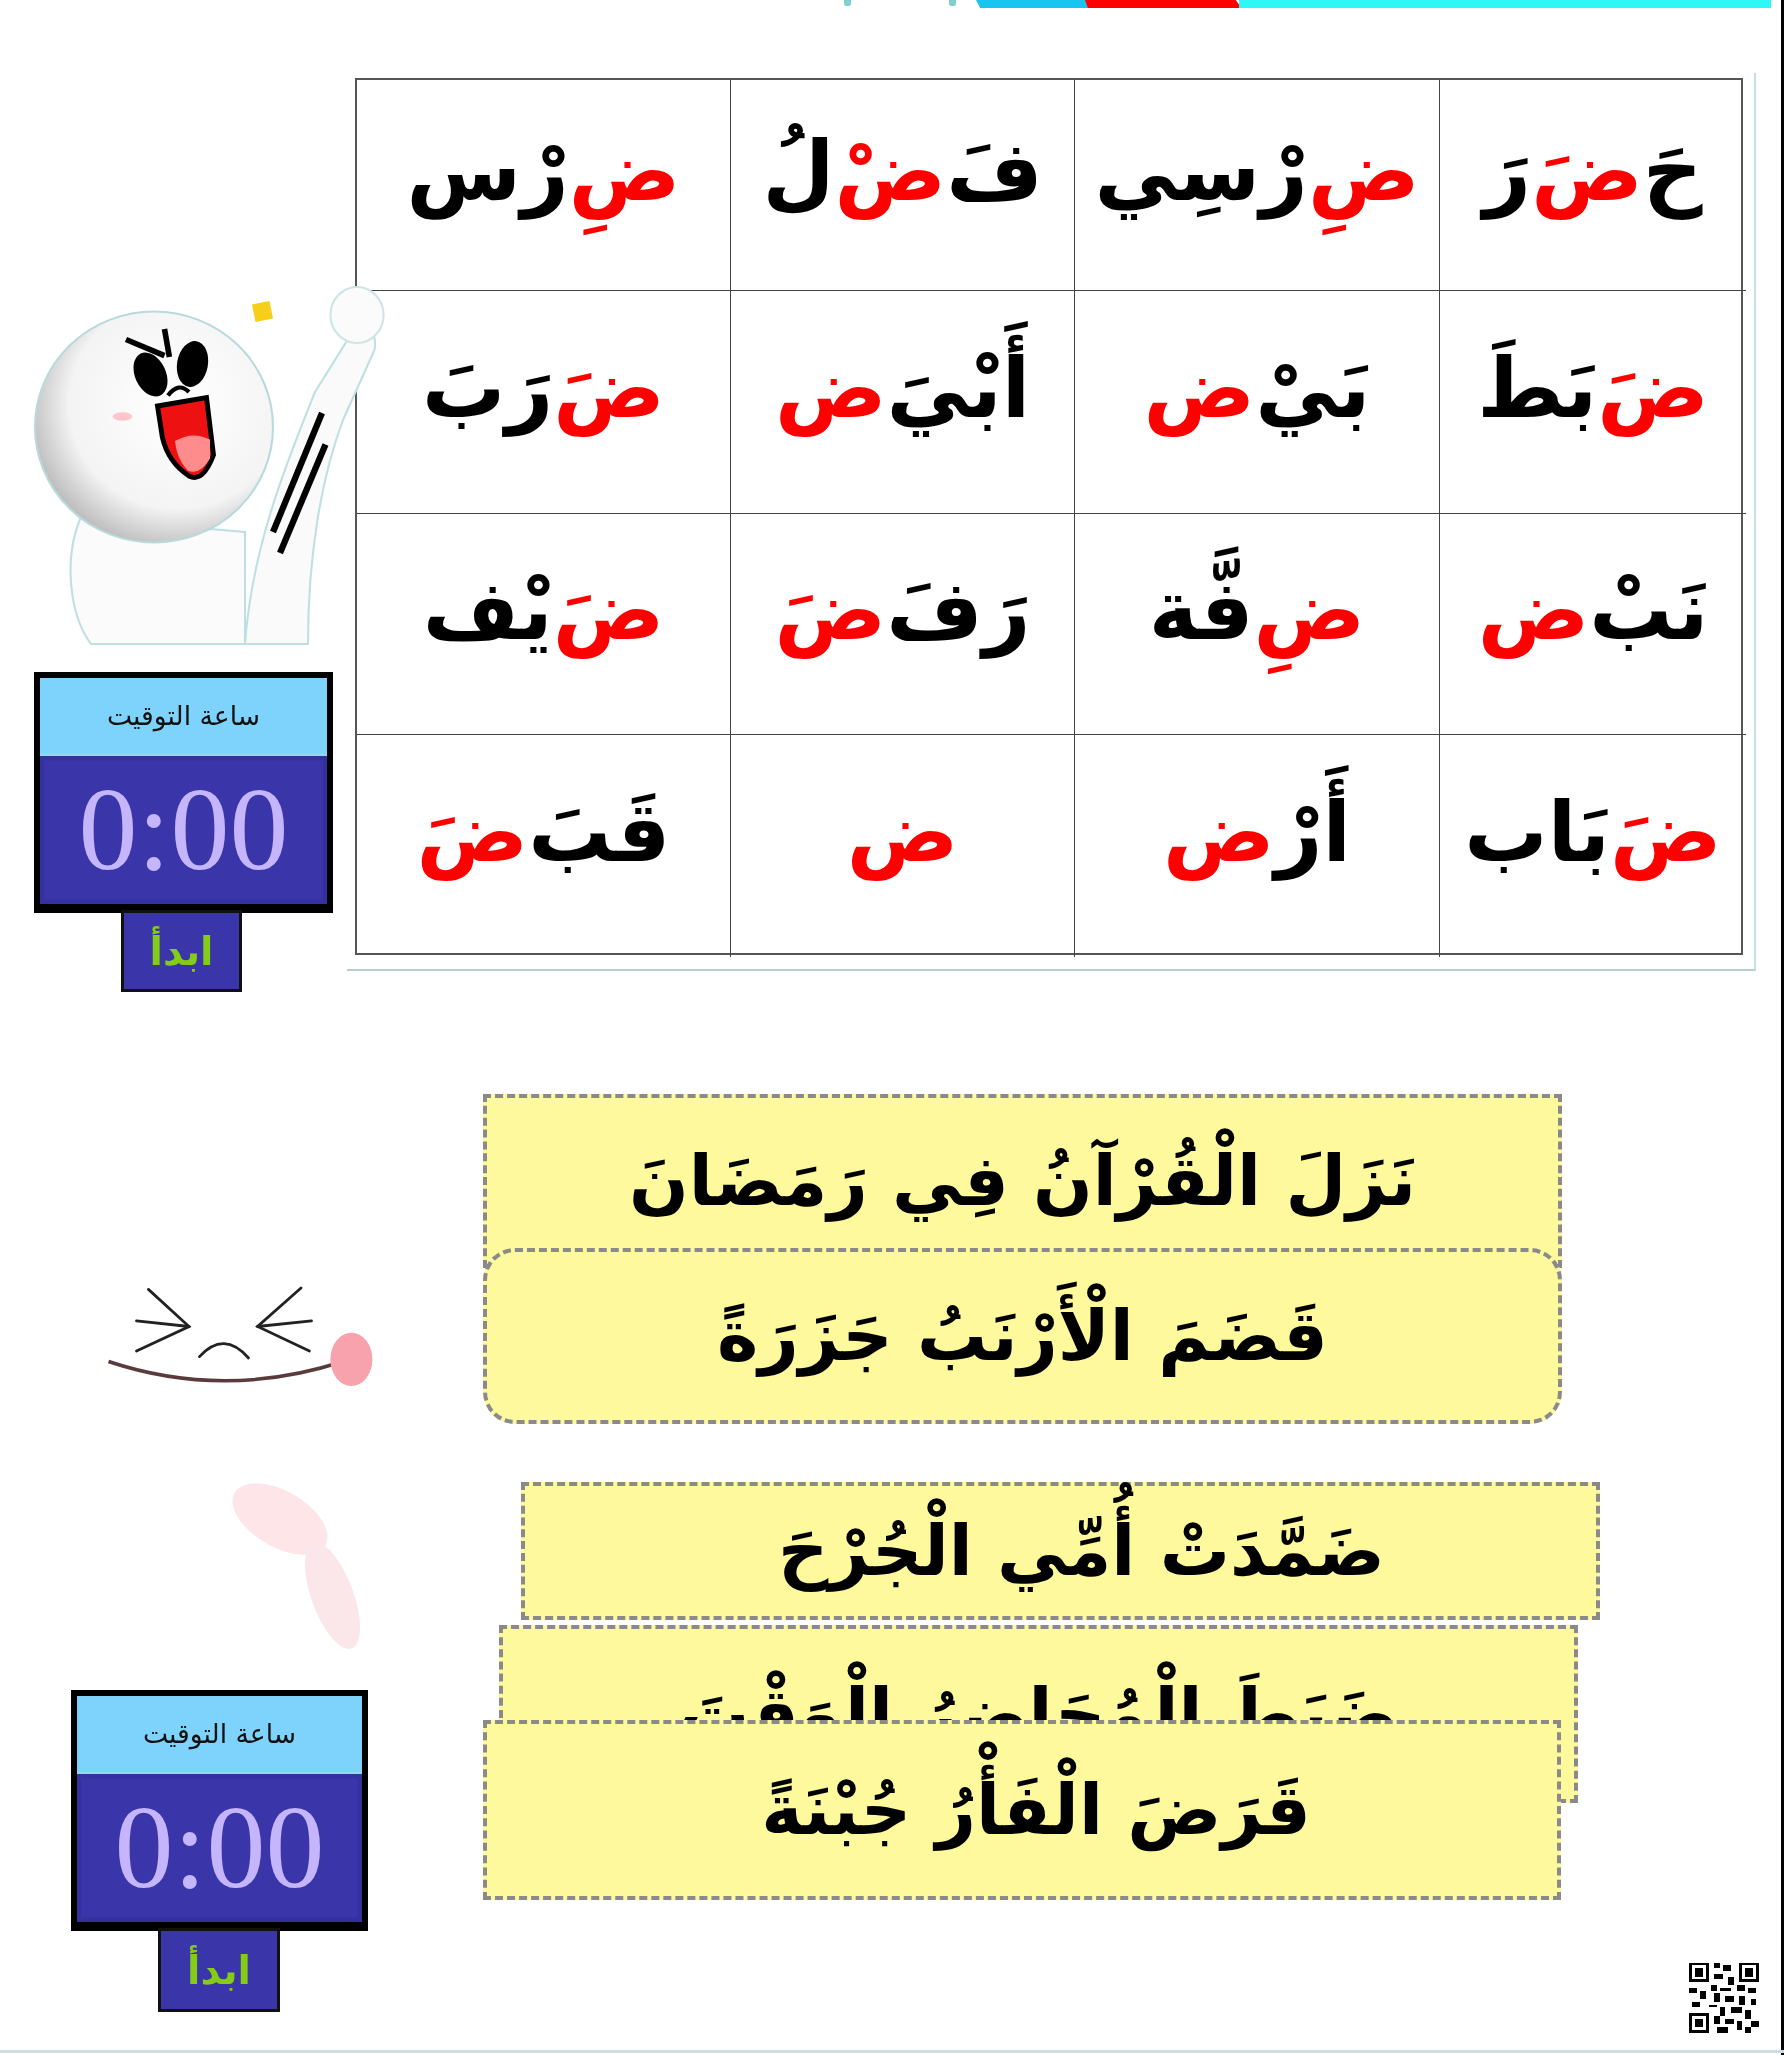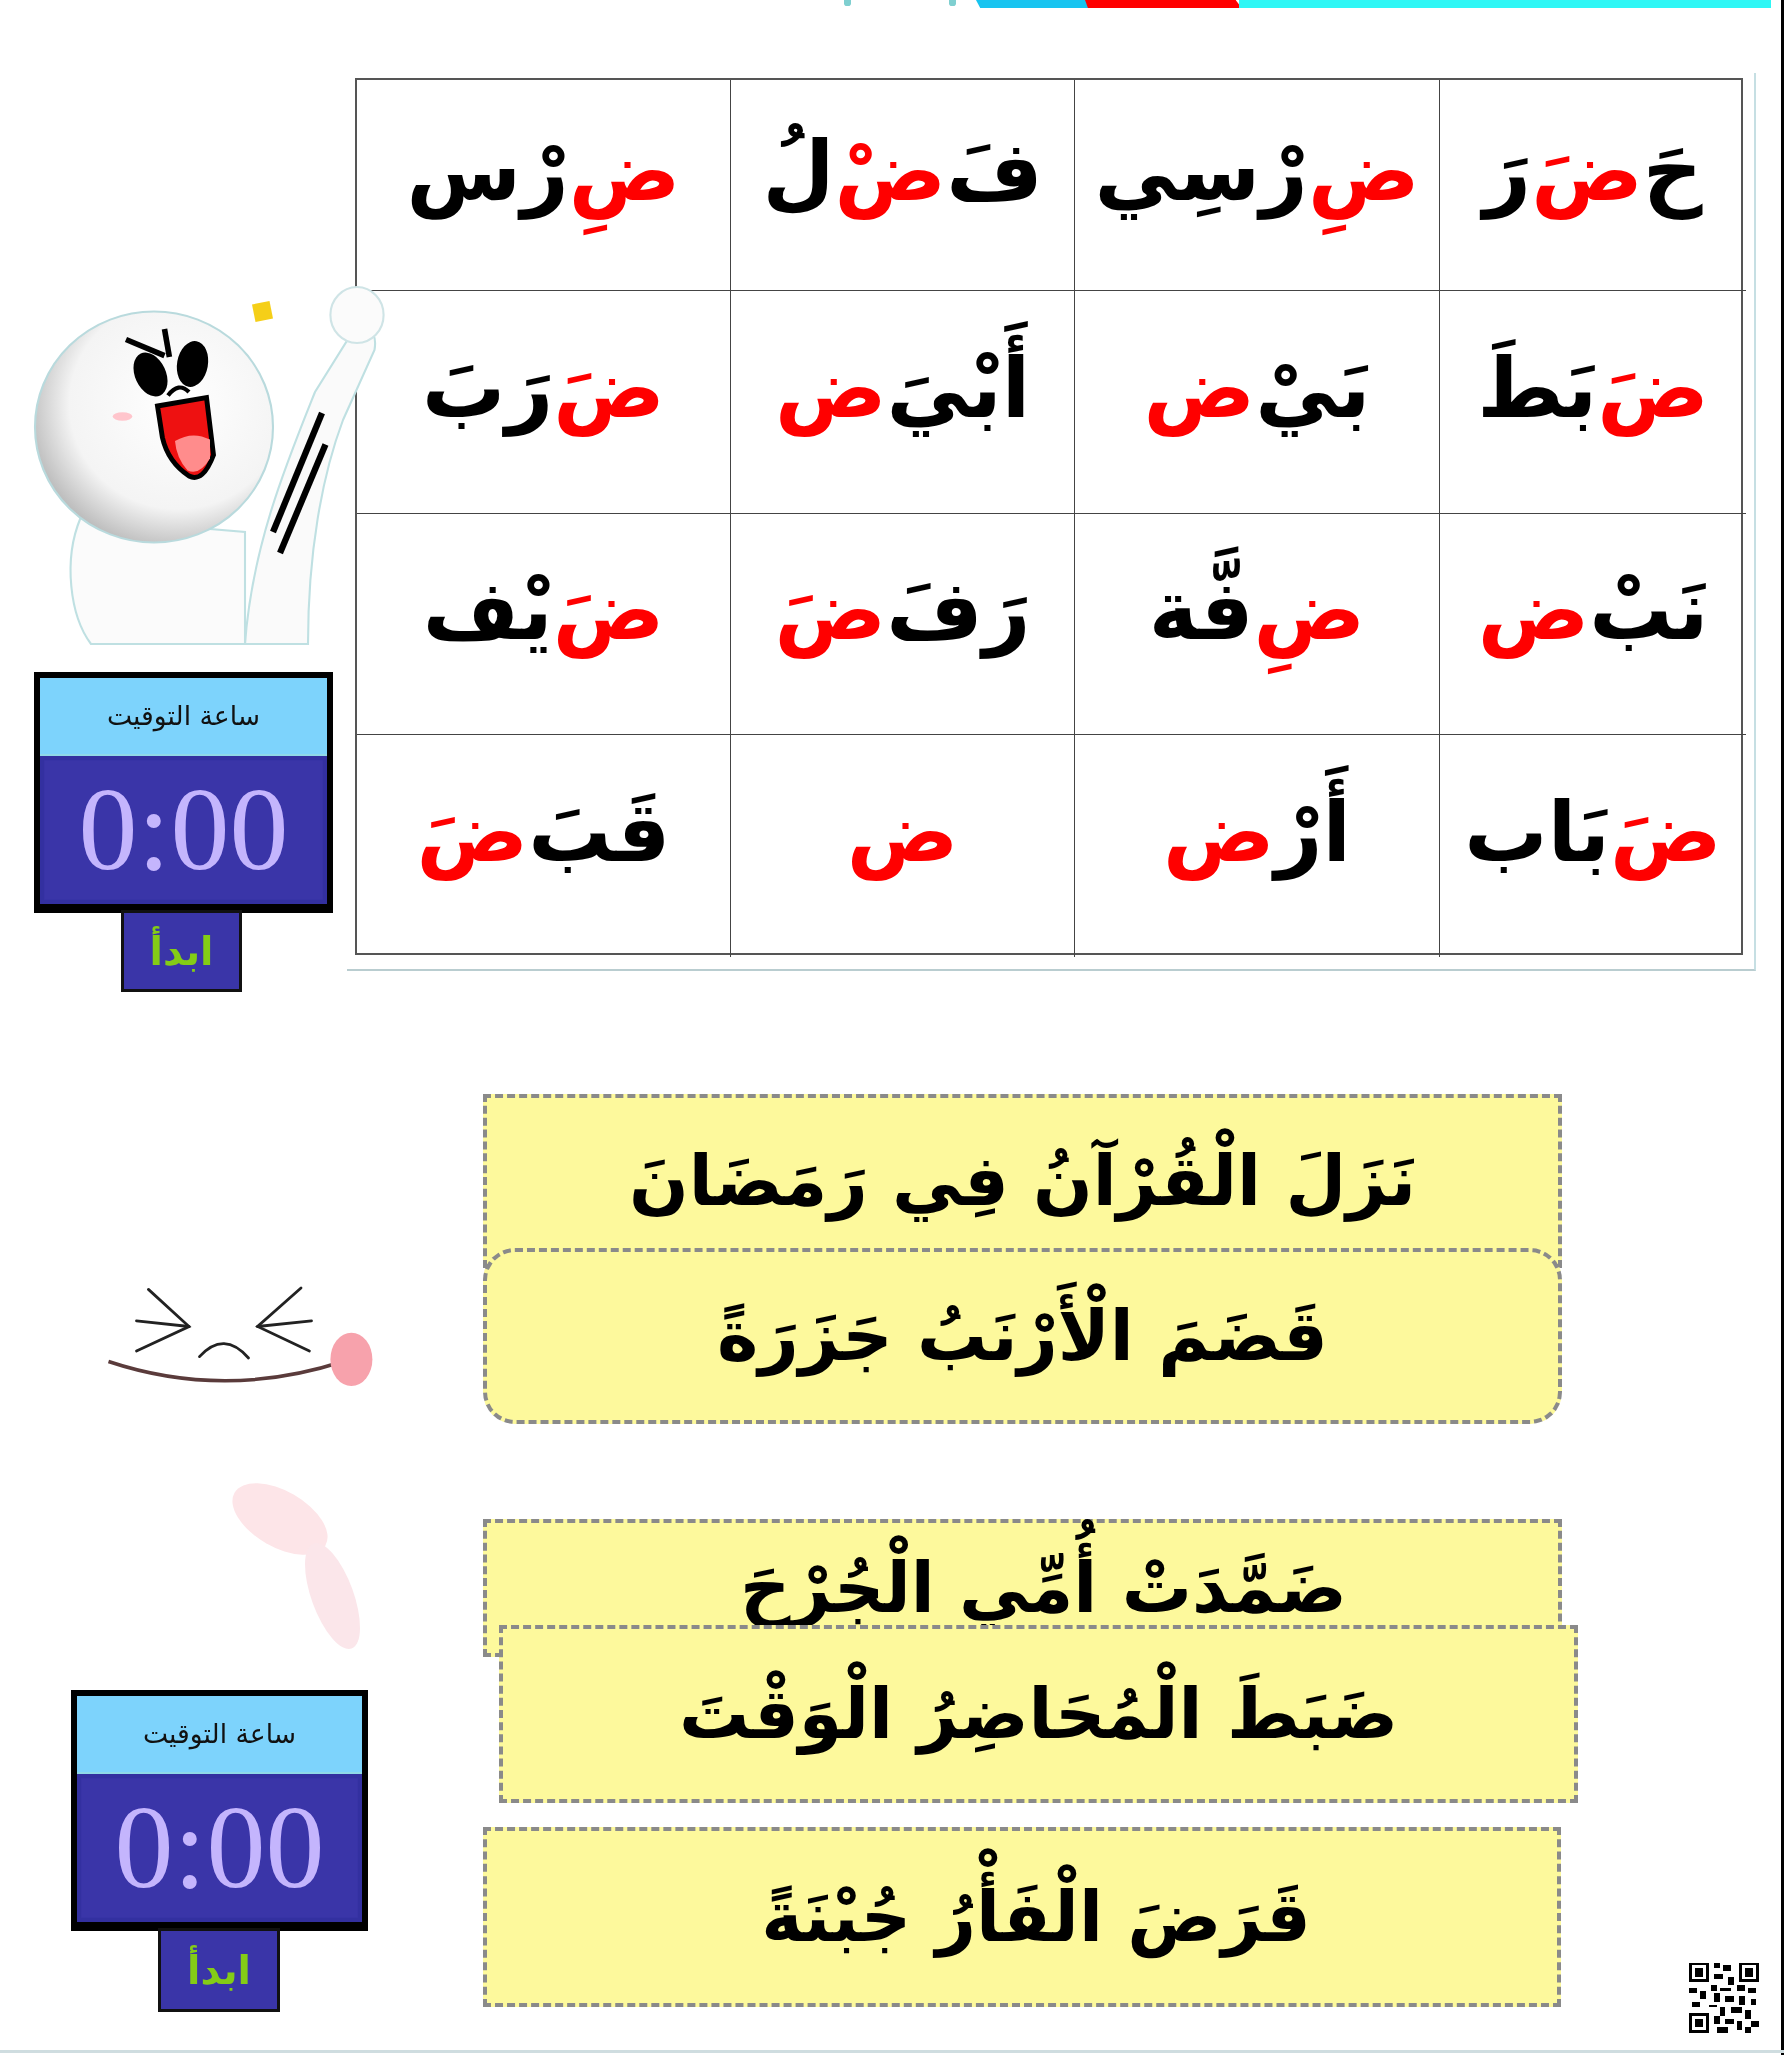--- a/index.html
+++ b/index.html
@@ -250,23 +250,23 @@
 <div class="timer" style="left:71px; top:1690px;">
   <div class="timer-box" style="width:297px; height:241px;">
     <div class="timer-head" style="height:76px;">ساعة التوقيت</div>
     <div class="timer-body" style="height:148px; font-size:118px;">0:00</div>
   </div>
   <div class="timer-btn" style="left:87px; top:238px; width:122px; height:84px;">ابدأ</div>
 </div>
 
 <div class="sentence" style="top:1094px; height:174px;">نَزَلَ الْقُرْآنُ فِي رَمَضَانَ</div>
 <div class="sentence" style="top:1248px; height:176px;border-radius:32px;">قَضَمَ الْأَرْنَبُ جَزَرَةً</div>
-<div class="sentence" style="top:1519px; height:138px; padding-left:42px;">ضَمَّدَتْ  أُمِّي الْجُرْحَ</div>
+<div class="sentence" style="top:1482px; height:138px; padding-left:42px;margin-left:38px;">ضَمَّدَتْ  أُمِّي الْجُرْحَ</div>
 <div class="sentence" style="top:1625px; height:178px;margin-left:16px;">ضَبَطَ الْمُحَاضِرُ الْوَقْتَ</div>
-<div class="sentence" style="top:1827px; height:180px; width:1078px; padding-left:28px;">قَرَضَ الْفَأْرُ جُبْنَةً</div>
+<div class="sentence" style="top:1720px; height:180px; width:1078px; padding-left:28px;">قَرَضَ الْفَأْرُ جُبْنَةً</div>
 
 <svg class="qr" viewBox="0 0 25 25" shape-rendering="crispEdges">
   <rect x="0" y="0" width="25" height="25" fill="#fff"></rect>
   <g fill="#000">
     <rect x="0" y="0" width="7" height="7"></rect>
       <rect x="1" y="1" width="5" height="5" fill="#fff"></rect>
       <rect x="2" y="2" width="3" height="3"></rect>
     <rect x="18" y="0" width="7" height="7"></rect>
       <rect x="19" y="1" width="5" height="5" fill="#fff"></rect>
       <rect x="20" y="2" width="3" height="3"></rect>

